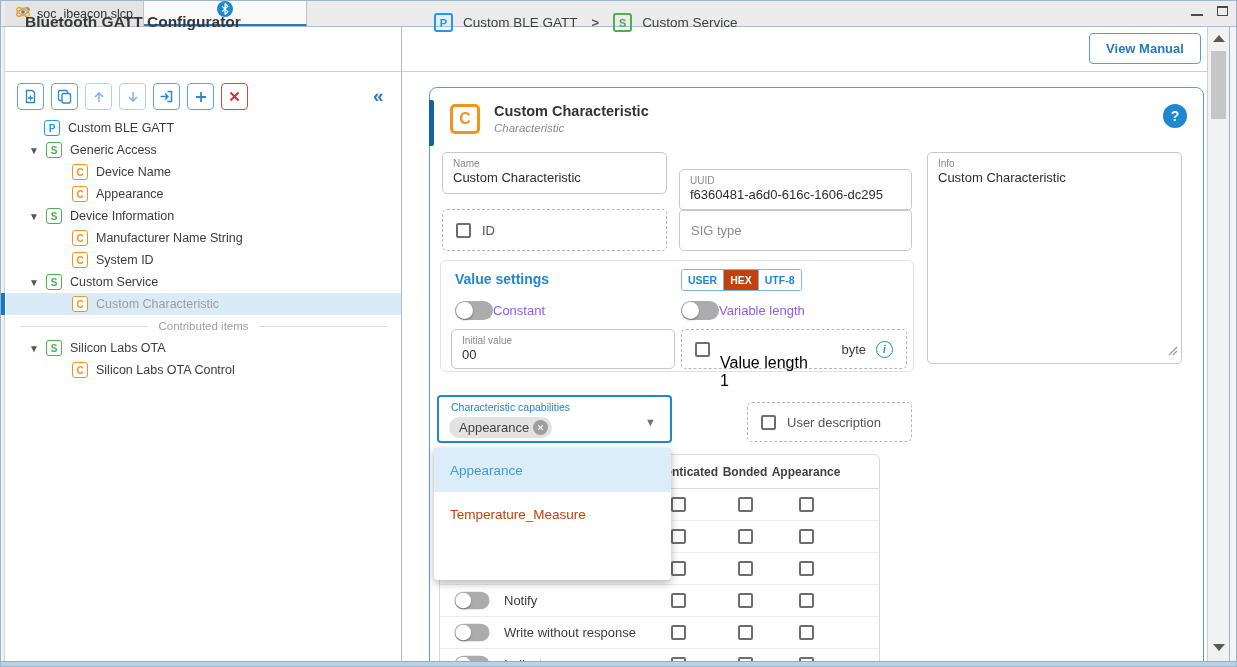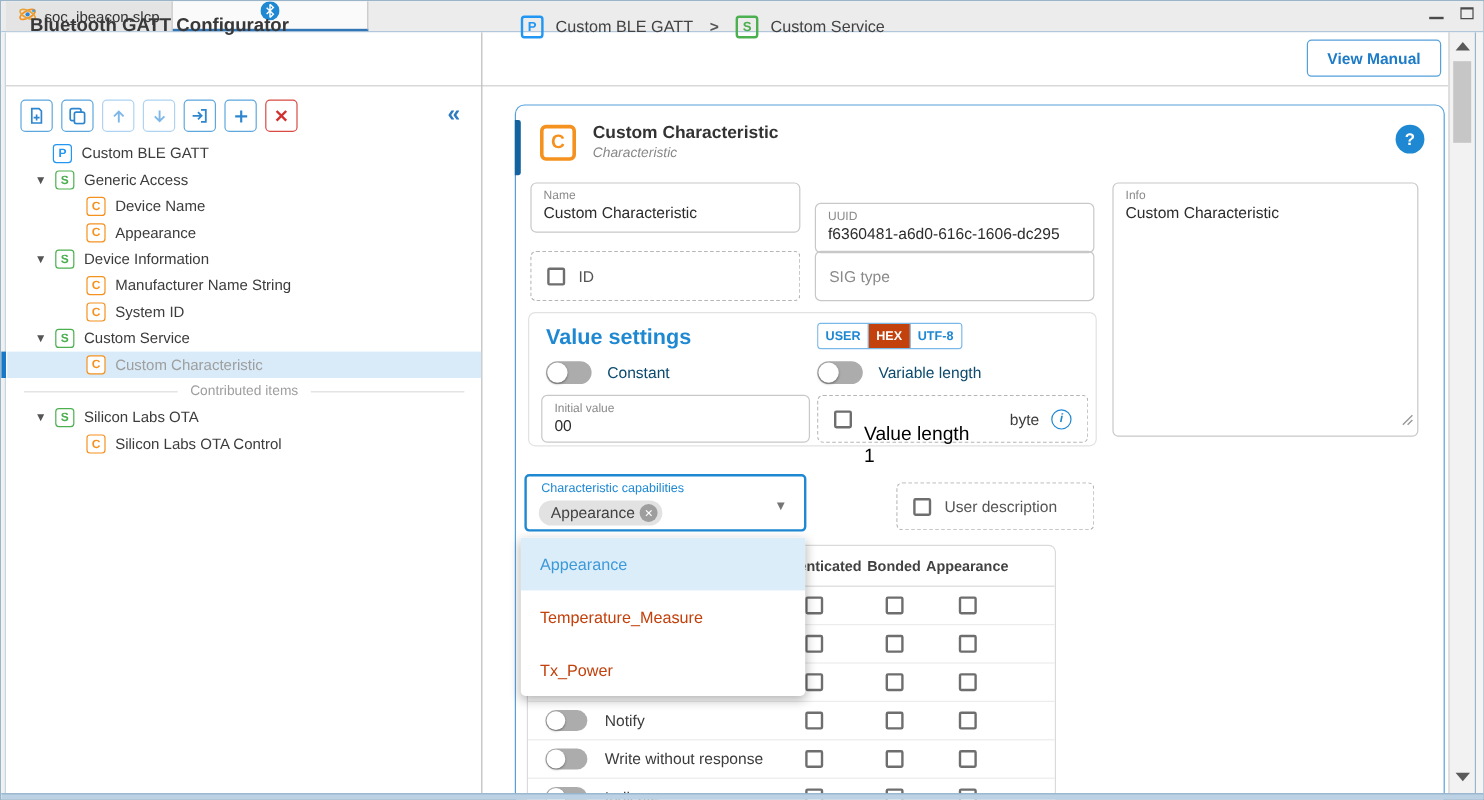--- a/index.html
+++ b/index.html
@@ -76,30 +76,30 @@
   .field .fvalue { font-size:13px; color:#2d2d2d; line-height:16px; white-space:nowrap; }
   .dashed { position:absolute; border:1px dashed #b5b5b5; border-radius:5px; display:flex; align-items:center; padding:0 13px; gap:11px; }
   .checkbox { width:15px; height:15px; border:2px solid #6e6e6e; border-radius:2px; background:#fff; flex:none; cursor:pointer; }
   .dash-label { font-size:13px; color:#555; }
   .placeholder-field { position:absolute; border:1px solid #c8c8c8; border-radius:5px; display:flex; align-items:center; padding:0 11px; }
   .placeholder-field span { font-size:13px; color:#8a8a8a; }
 
   .resize-handle { position:absolute; right:3px; bottom:3px; cursor:nwse-resize; }
 
   .value-box { position:absolute; left:10px; top:172px; width:474px; height:112px; border:1px solid #e2e2e2; border-radius:6px; }
-  .vs-title { position:absolute; left:14px; top:10px; color:#1e88d2; font-weight:bold; font-size:18px; }
+  .vs-title { position:absolute; left:14px; top:10px; color:#1e88d2; font-weight:bold; font-size:14px; }
   .segmented { position:absolute; left:240px; top:8px; display:flex; border:1px solid #7ab8e8; border-radius:3px; overflow:hidden; }
   .segment { font-size:10.5px; font-weight:bold; color:#1e88d2; padding:4px 6px; background:#fff; cursor:pointer; border-right:1px solid #7ab8e8; }
   .segment:last-child { border-right:none; }
   .segment.active { background:#c2410c; color:#fff; }
 
   .toggle { width:38px; height:19px; border-radius:10px; background:#acacac; position:relative; flex:none; cursor:pointer; }
   .toggle::after { content:""; position:absolute; left:1px; top:1px; width:17px; height:17px; border-radius:50%;
                    background:#fff; box-shadow:0 1px 2px rgba(0,0,0,.4); }
-  .toggle-row { position:absolute; display:flex; align-items:center; gap:13px; font-size:13px; color:#0c4a6e; }
+  .toggle-row { position:absolute; display:flex; align-items:center; font-size:13px; color:#8b5cf6; }
 
   .info-icon { width:17px; height:17px; border:1.5px solid #1e88d2; border-radius:50%; color:#1e88d2;
                font-size:10px; font-weight:bold; font-style:italic; display:flex; align-items:center;
                justify-content:center; flex:none; cursor:pointer; }
 
   .cap-select { position:absolute; left:7px; top:307px; width:235px; height:48px; border:2px solid #1e88d2;
                 border-radius:4px; cursor:pointer; }
   .cap-label { position:absolute; left:12px; top:4px; font-size:10.5px; color:#1e88d2; }
   .chip { position:absolute; left:10px; top:20px; height:21px; background:#e2e2e2; border-radius:11px;
           display:flex; align-items:center; padding:0 4px 0 10px; font-size:13px; color:#424242; gap:4px; }
@@ -495,21 +495,20 @@
             </span>
           </div>
         </div>
     </div>
   </div>
 
   <div class="dropdown">
 
   <div class="dd-item selected">Appearance</div>
       <div class="dd-item">Temperature_Measure</div>
-      <div class="dd-item">Tx_Power</div>
     </div>
 
   <div class="scrollbar">
     <div class="sb-up"></div>
     <div class="sb-thumb"></div>
     <div class="sb-down"></div>
   </div>
   <div class="right-frame"></div>
   <div class="bottom-frame"></div>
 

